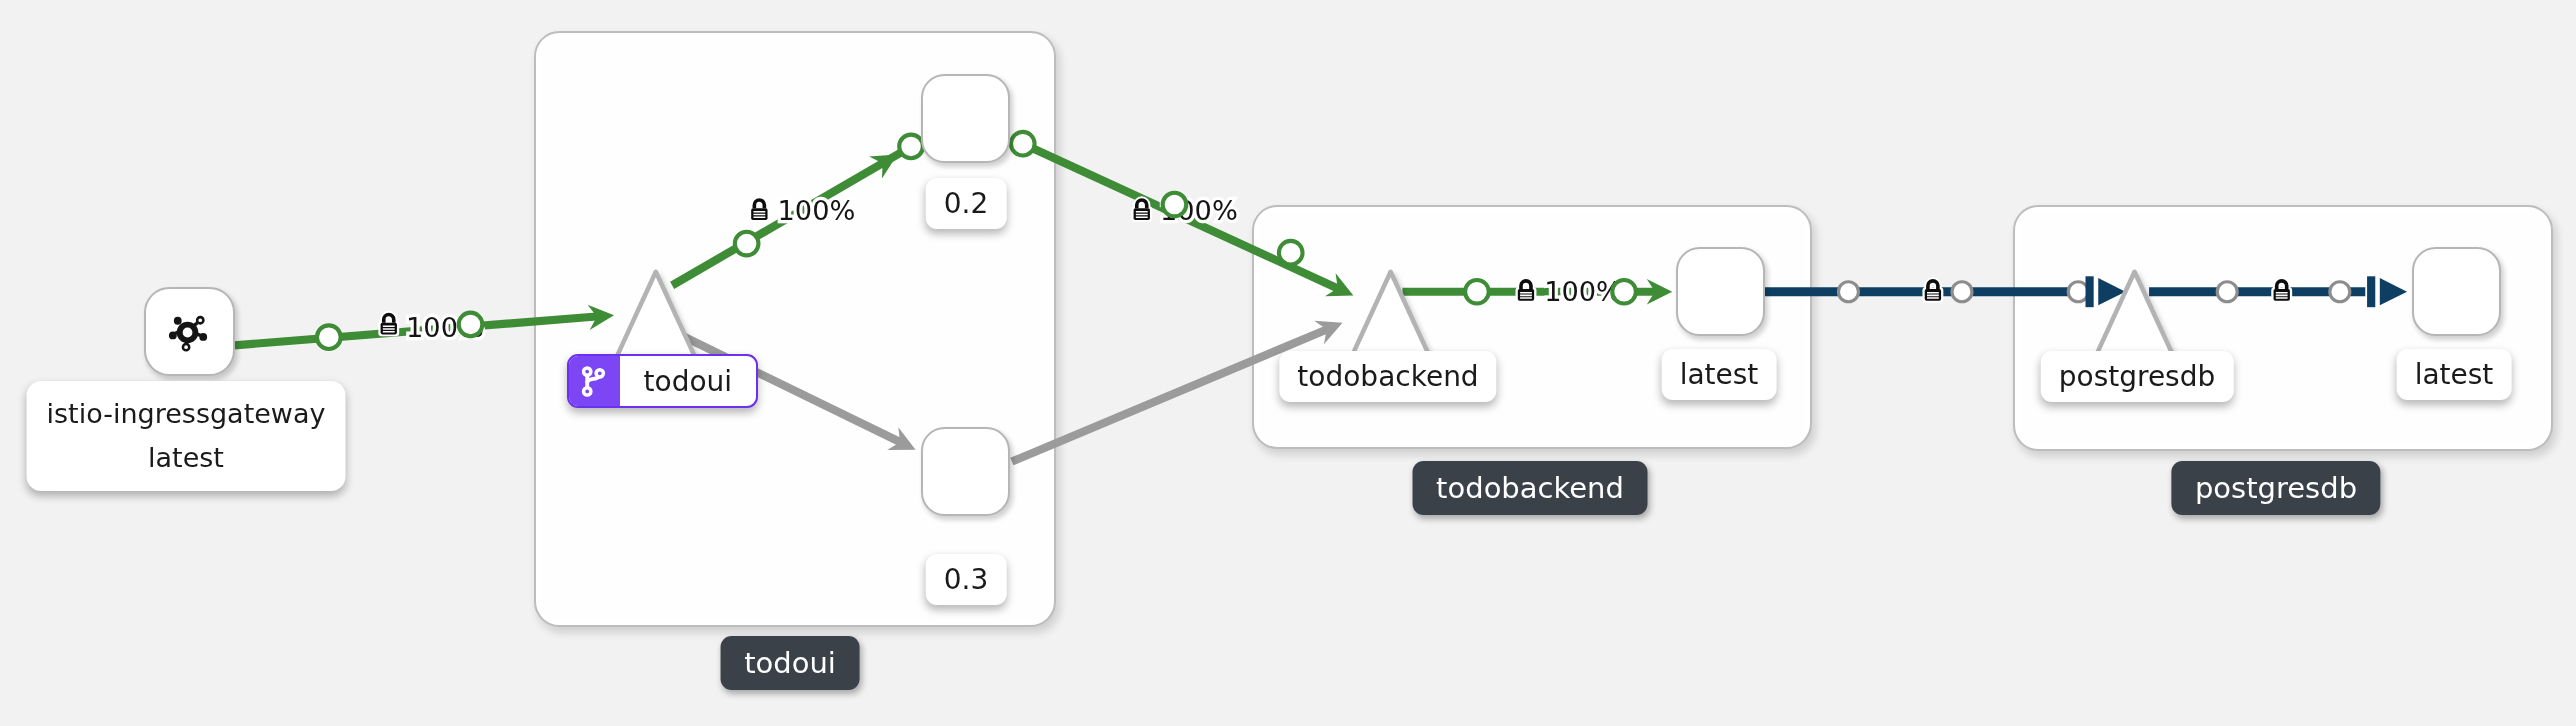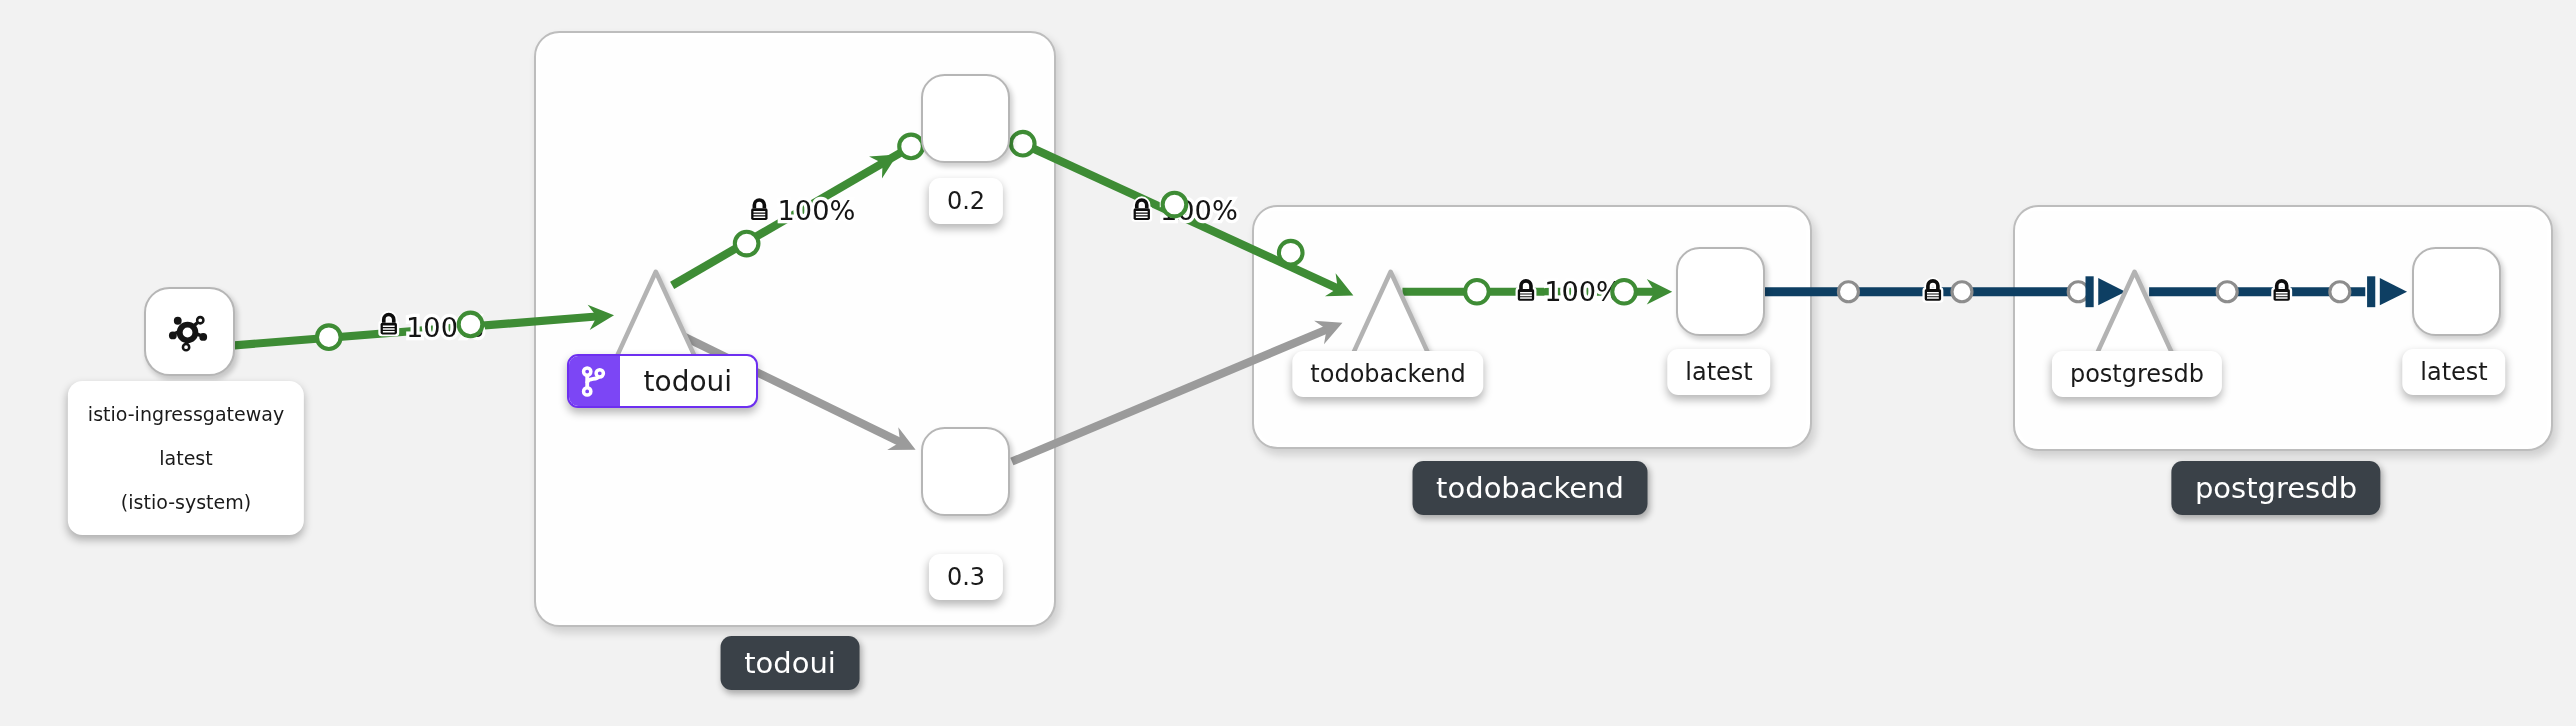--- a/index.html
+++ b/index.html
@@ -25,23 +25,23 @@
          stroke:#ffffff;stroke-width:7px;paint-order:stroke;dominant-baseline:middle;}
   .tri{fill:#ffffff;stroke:#b3b3b3;stroke-width:5;stroke-linejoin:round;
          filter:drop-shadow(3px 4px 3px rgba(0,0,0,.2));}
   
   .sq{position:absolute;width:89px;height:89px;background:#ffffff;border:2.7px solid #b6b6b6;
          border-radius:23.6px;box-sizing:border-box;z-index:3;
          box-shadow:2.7px 3.6px 5.4px rgba(0,0,0,.18);}
   .sq.gw{width:91px;display:flex;align-items:center;justify-content:center;}
   
   .lbl{position:absolute;transform:translateX(-50%);background:#ffffff;border-radius:11px;
-         padding:9px 18px;font-size:24px;color:#1a1a1a;text-align:center;z-index:3;
+         padding:9px 18px;font-size:28px;color:#1a1a1a;text-align:center;z-index:3;
          box-shadow:0 4.5px 9px rgba(0,0,0,.28);white-space:nowrap;}
-  .lbl.multi{padding:11px 20px;line-height:44px;font-size:19px;border-radius:14.5px;}
+  .lbl.multi{padding:11px 20px;line-height:44px;font-size:27px;border-radius:14.5px;}
   
   .svclabel{position:absolute;display:flex;align-items:stretch;height:54px;z-index:3;
          border:2.7px solid #6d2ff0;border-radius:11px;background:#ffffff;overflow:hidden;
          box-shadow:0 4.5px 9px rgba(0,0,0,.28);box-sizing:border-box;}
   .svclabel .vs-badge{width:51px;background:#7c46f5;display:flex;align-items:center;justify-content:center;}
   .svclabel .svc-text{display:flex;align-items:center;padding:0 23.6px;font-size:28px;color:#1a1a1a;}
 </style>
 </head>
 <body>
 
@@ -152,21 +152,20 @@
   </div>
 
   <div class="sq" style="left:921px;top:74px;"></div>
   <div class="sq" style="left:921px;top:427px;"></div>
   <div class="sq" style="left:1676px;top:247px;"></div>
   <div class="sq" style="left:2412px;top:247px;"></div>
 
   <div class="lbl multi" style="left:186px;top:381px;">
     <div>istio-ingressgateway</div>
     <div>latest</div>
-    <div>(istio-system)</div>
   </div>
 
   <div class="svclabel" style="left:567px;top:354px;">
     <div class="vs-badge">
       <svg viewBox="0 0 24 24" width="35" height="35">
         <path d="M7,7 V17" stroke="#ffffff" stroke-width="2.6" fill="none"></path>
         <path d="M7,13 C7,9.2 13.5,11.2 14.8,8.6" stroke="#ffffff" stroke-width="2.6" fill="none"></path>
         <circle cx="7" cy="5.2" r="2.5" fill="none" stroke="#ffffff" stroke-width="2.4"></circle>
         <circle cx="7" cy="18.8" r="2.5" fill="none" stroke="#ffffff" stroke-width="2.4"></circle>
         <circle cx="15.6" cy="6.4" r="2.5" fill="none" stroke="#ffffff" stroke-width="2.4"></circle>

